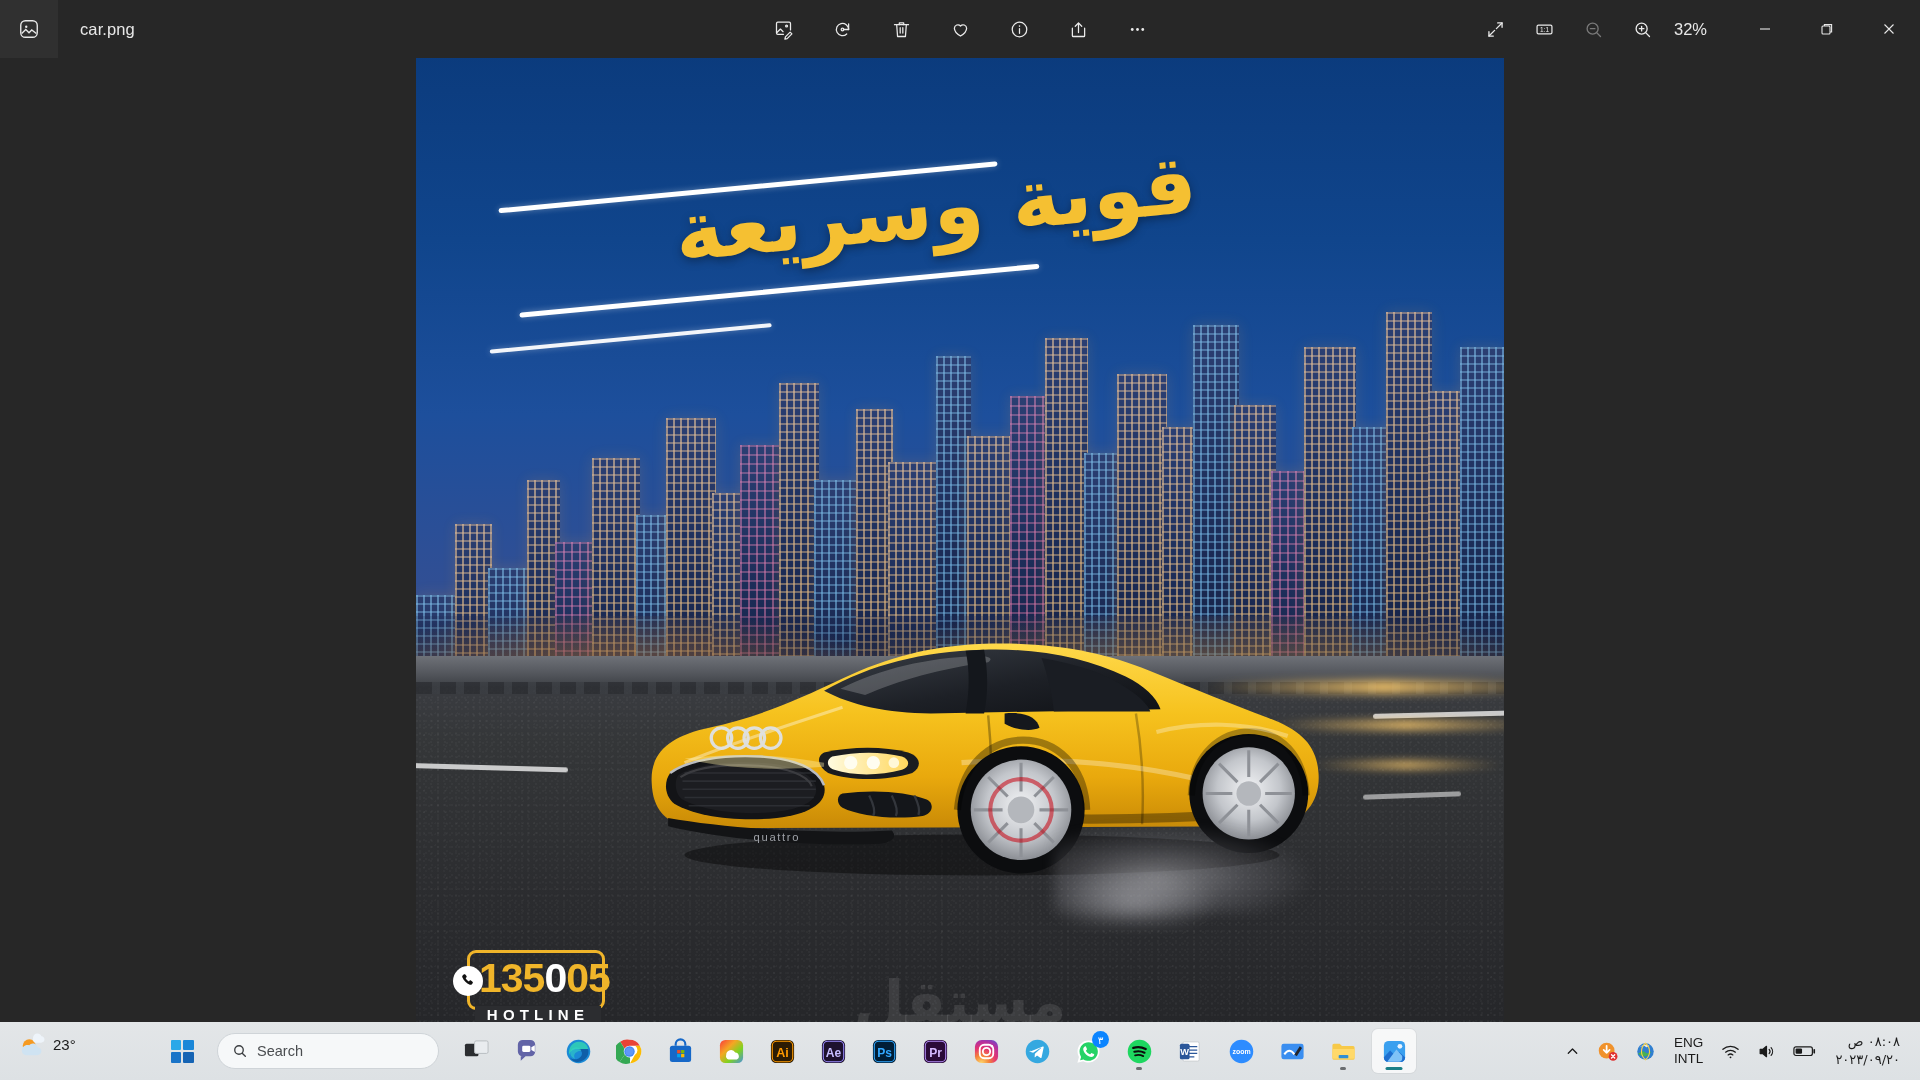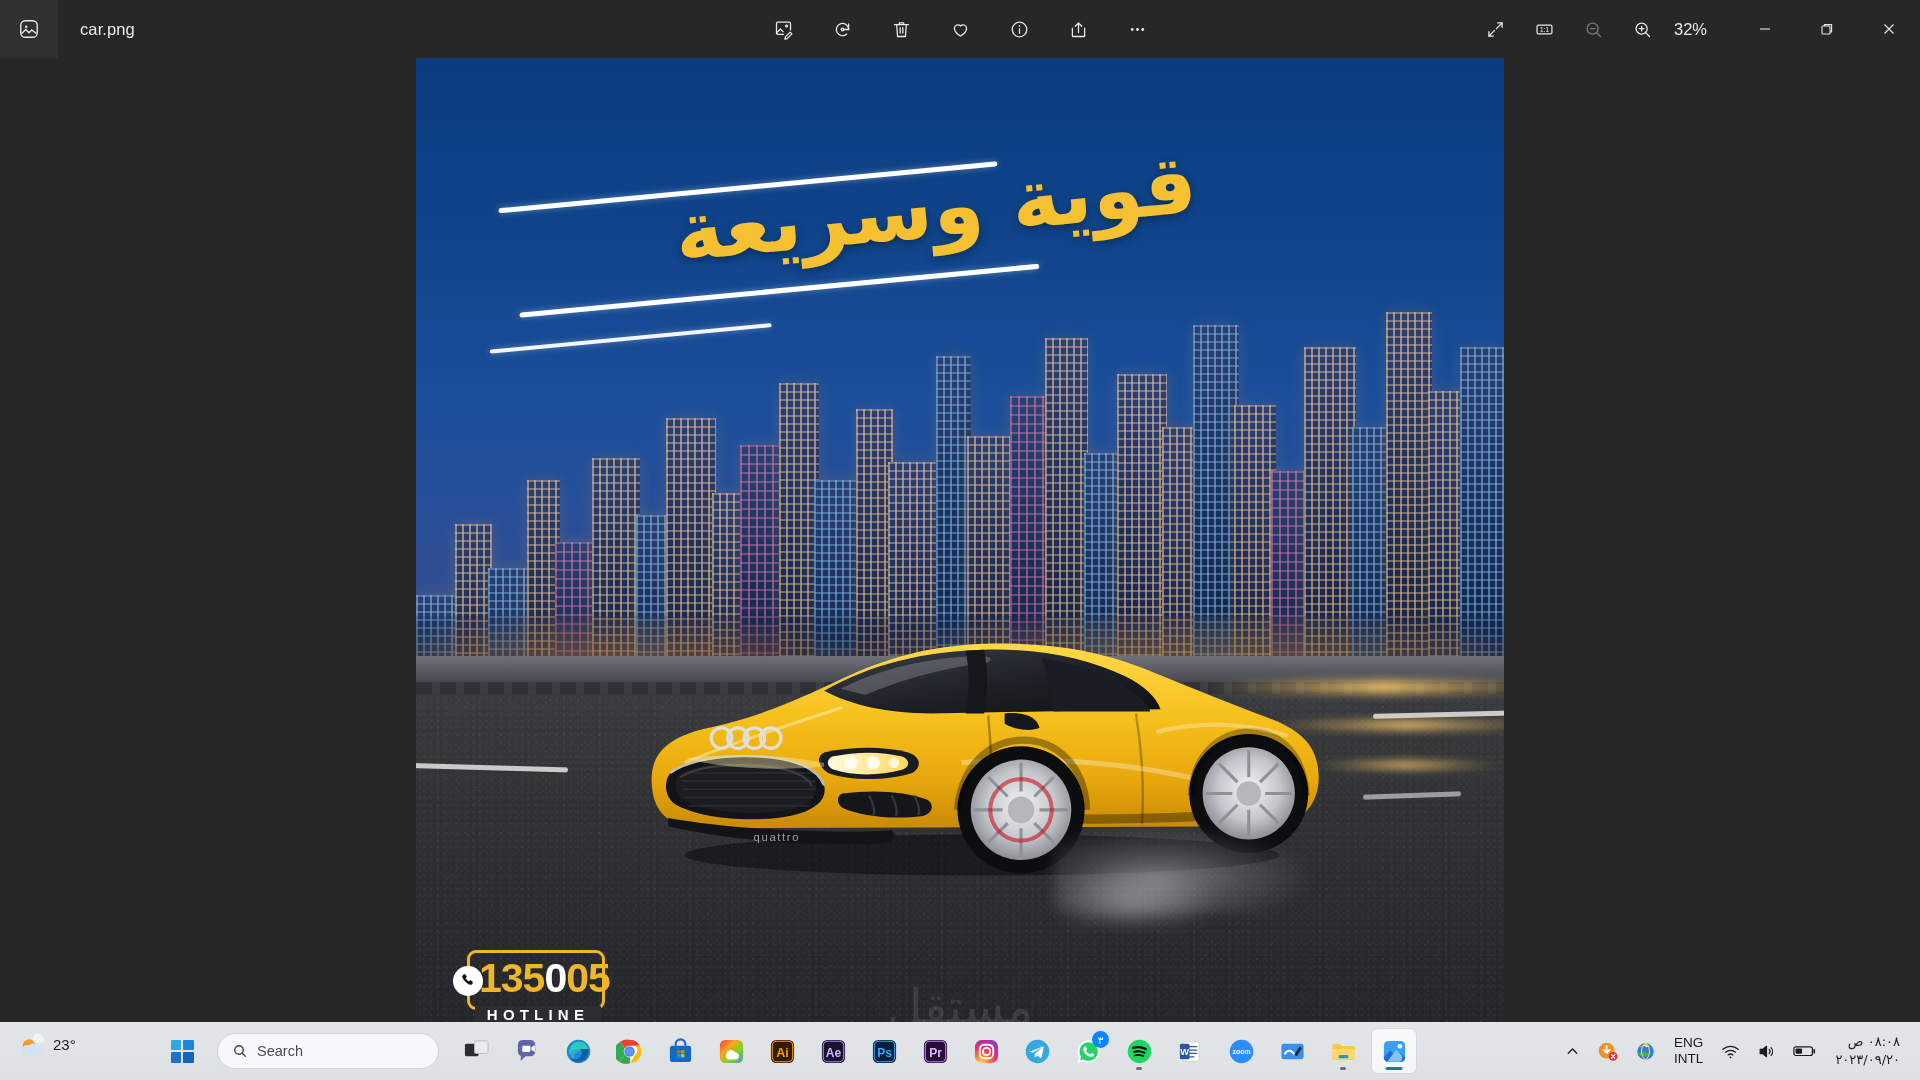--- a/index.html
+++ b/index.html
@@ -235,21 +235,21 @@
   }
   .hl-num .y{ color:#f0b52a; }
   .hl-num .w{ color:#ffffff; }
   .hl-word{
     position:absolute; left:22px; top:60px; width:126px; text-align:center;
     color:#ffffff; font-size:15px; font-weight:700; letter-spacing:5.2px;
     background:#2c2d30; padding:0 2px; z-index:2;
   }
   .watermark{
     position:absolute; left:50%; bottom:2.2%; transform:translateX(-50%);
-    color:rgba(255,255,255,.10); font-size:49px; font-weight:400;
+    color:rgba(255,255,255,.10); font-size:58px; font-weight:700;
     font-family:"DejaVu Sans", sans-serif; white-space:nowrap; direction:rtl;
   }
 
   
   .taskbar{
     position:absolute; left:0; bottom:0; width:1920px; height:58px;
     background:linear-gradient(180deg,#e3e6e8 0%,#dde1e4 100%);
     display:flex; align-items:center;
   }
   .tb-weather{

